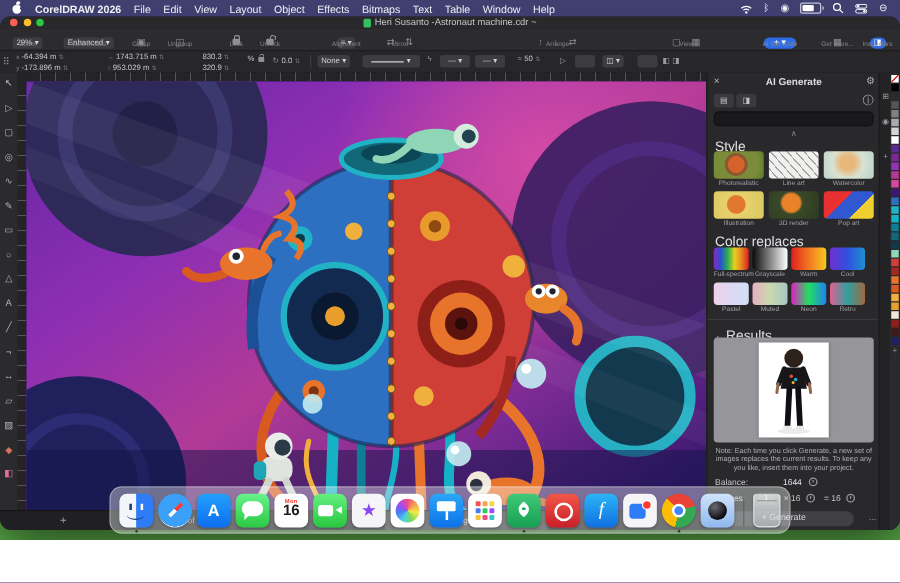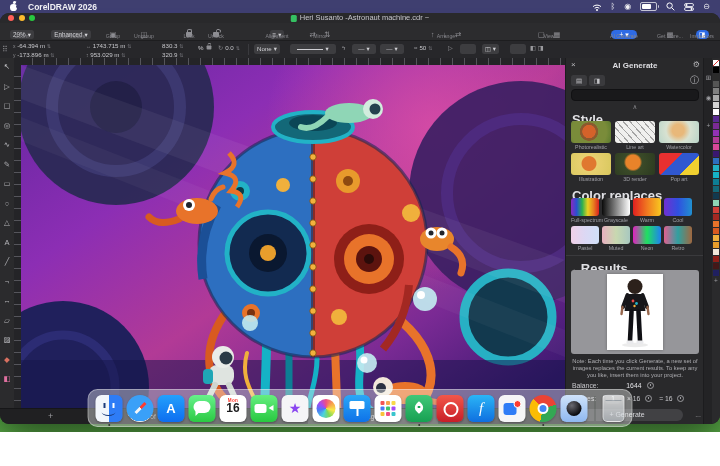--- a/index.html
+++ b/index.html
@@ -82,21 +82,21 @@
   .panel{position:absolute;left:565px;top:0;width:138px;bottom:0;background:#29292b;border-left:1px solid #1c1c1e;color:#c8c8cc}
   .p-abs{position:absolute}
   .p-close{left:5px;top:2px;font-size:8px;color:#b9b9bd;line-height:10px}
   .p-title{left:0;right:0;top:3px;text-align:center;font-size:8px;font-weight:bold;color:#dedee2}
   .p-gear{right:4px;top:2px;font-size:8px;color:#b0b0b4;line-height:10px}
   .mode-btn{width:16px;height:11px;background:#3a3a3d;border-radius:2.5px;text-align:center;font-size:6.5px;line-height:11px;color:#c2c2c6}
   .p-info{right:5px;top:17px;font-size:9px;line-height:11px;color:#b0b0b4}
   .prompt{left:5px;right:5px;top:31px;height:12px;background:#19191b;border:1px solid #111113;border-radius:4px;
     color:#ddd;font-size:6.5px;padding:0 4px;box-sizing:border-box;font-family:"Liberation Sans",sans-serif}
   .p-chev{left:0;right:0;top:45px;text-align:center;font-size:6.5px;color:#8a8a8e}
-  .sec-lab{font-size:13px;font-weight:bold;color:#e0e0e4}
+  .sec-lab{font-size:11px;font-weight:normal;color:#e0e0e4}
   .thumb{position:absolute;width:40px;height:22px;border-radius:3px}
   .th-lab{position:absolute;width:40px;text-align:center;font-size:5.3px;color:#a0a0a6;white-space:nowrap;overflow:hidden}
   .th-photo{background:radial-gradient(circle at 45% 48%,#d4622a 0 26%,#8a5a2e 28% 36%,#7a8c3a 38% 70%,#5a7a2e)}
   .th-line{background:#f0f0ee;background-image:repeating-linear-gradient(48deg,rgba(90,90,90,.5) 0 1px,transparent 1px 5px)}
   .th-water{background:radial-gradient(circle at 48% 42%,#e8b87a 0 24%,#d8e2d2 50%,#b8d4c8)}
   .th-illus{background:radial-gradient(circle at 45% 48%,#e07830 0 28%,#e8d070 32%,#d8c85e)}
   .th-3d{background:radial-gradient(circle at 45% 42%,#e8832a 0 28%,#3a4a28 36%,#2c3a20)}
   .th-pop{background:linear-gradient(135deg,#e83030 0 38%,#3058d0 38% 68%,#f0d030 68%)}
   .swt{position:absolute;width:28px;height:18px;border-radius:3px}
   .sw-lab{position:absolute;width:28px;text-align:center;font-size:5.3px;color:#a0a0a6;white-space:nowrap}
@@ -188,20 +188,34 @@
 </head>
 <body>
 
 <div class="screen">
 
   <div class="menubar">
     <span class="apple">
         <i></i>
       </span>
     <span class="mb-item mb-app">CorelDRAW 2026</span>
+    <span style="display:flex;gap:10px">
+
+    <span class="mb-item">File</span>
+        <span class="mb-item">Edit</span>
+        <span class="mb-item">View</span>
+        <span class="mb-item">Layout</span>
+        <span class="mb-item">Object</span>
+        <span class="mb-item">Effects</span>
+        <span class="mb-item">Bitmaps</span>
+        <span class="mb-item">Text</span>
+        <span class="mb-item">Table</span>
+        <span class="mb-item">Window</span>
+        <span class="mb-item">Help</span>
+      </span>
     <span class="mb-right">
       <svg width="10" height="8">
           <path d="M1 3.6 A6 6 0 0 1 9 3.6" stroke="#fff" stroke-width="1" fill="none"></path>
           <path d="M2.7 5.2 A3.6 3.6 0 0 1 7.3 5.2" stroke="#fff" stroke-width="1" fill="none"></path>
           <circle cx="5" cy="6.9" r="1" fill="#fff"></circle>
         </svg>
       <span class="mbi">ᛒ</span>
       <span class="mbi">◉</span>
       <span class="batt">
           <i></i>

